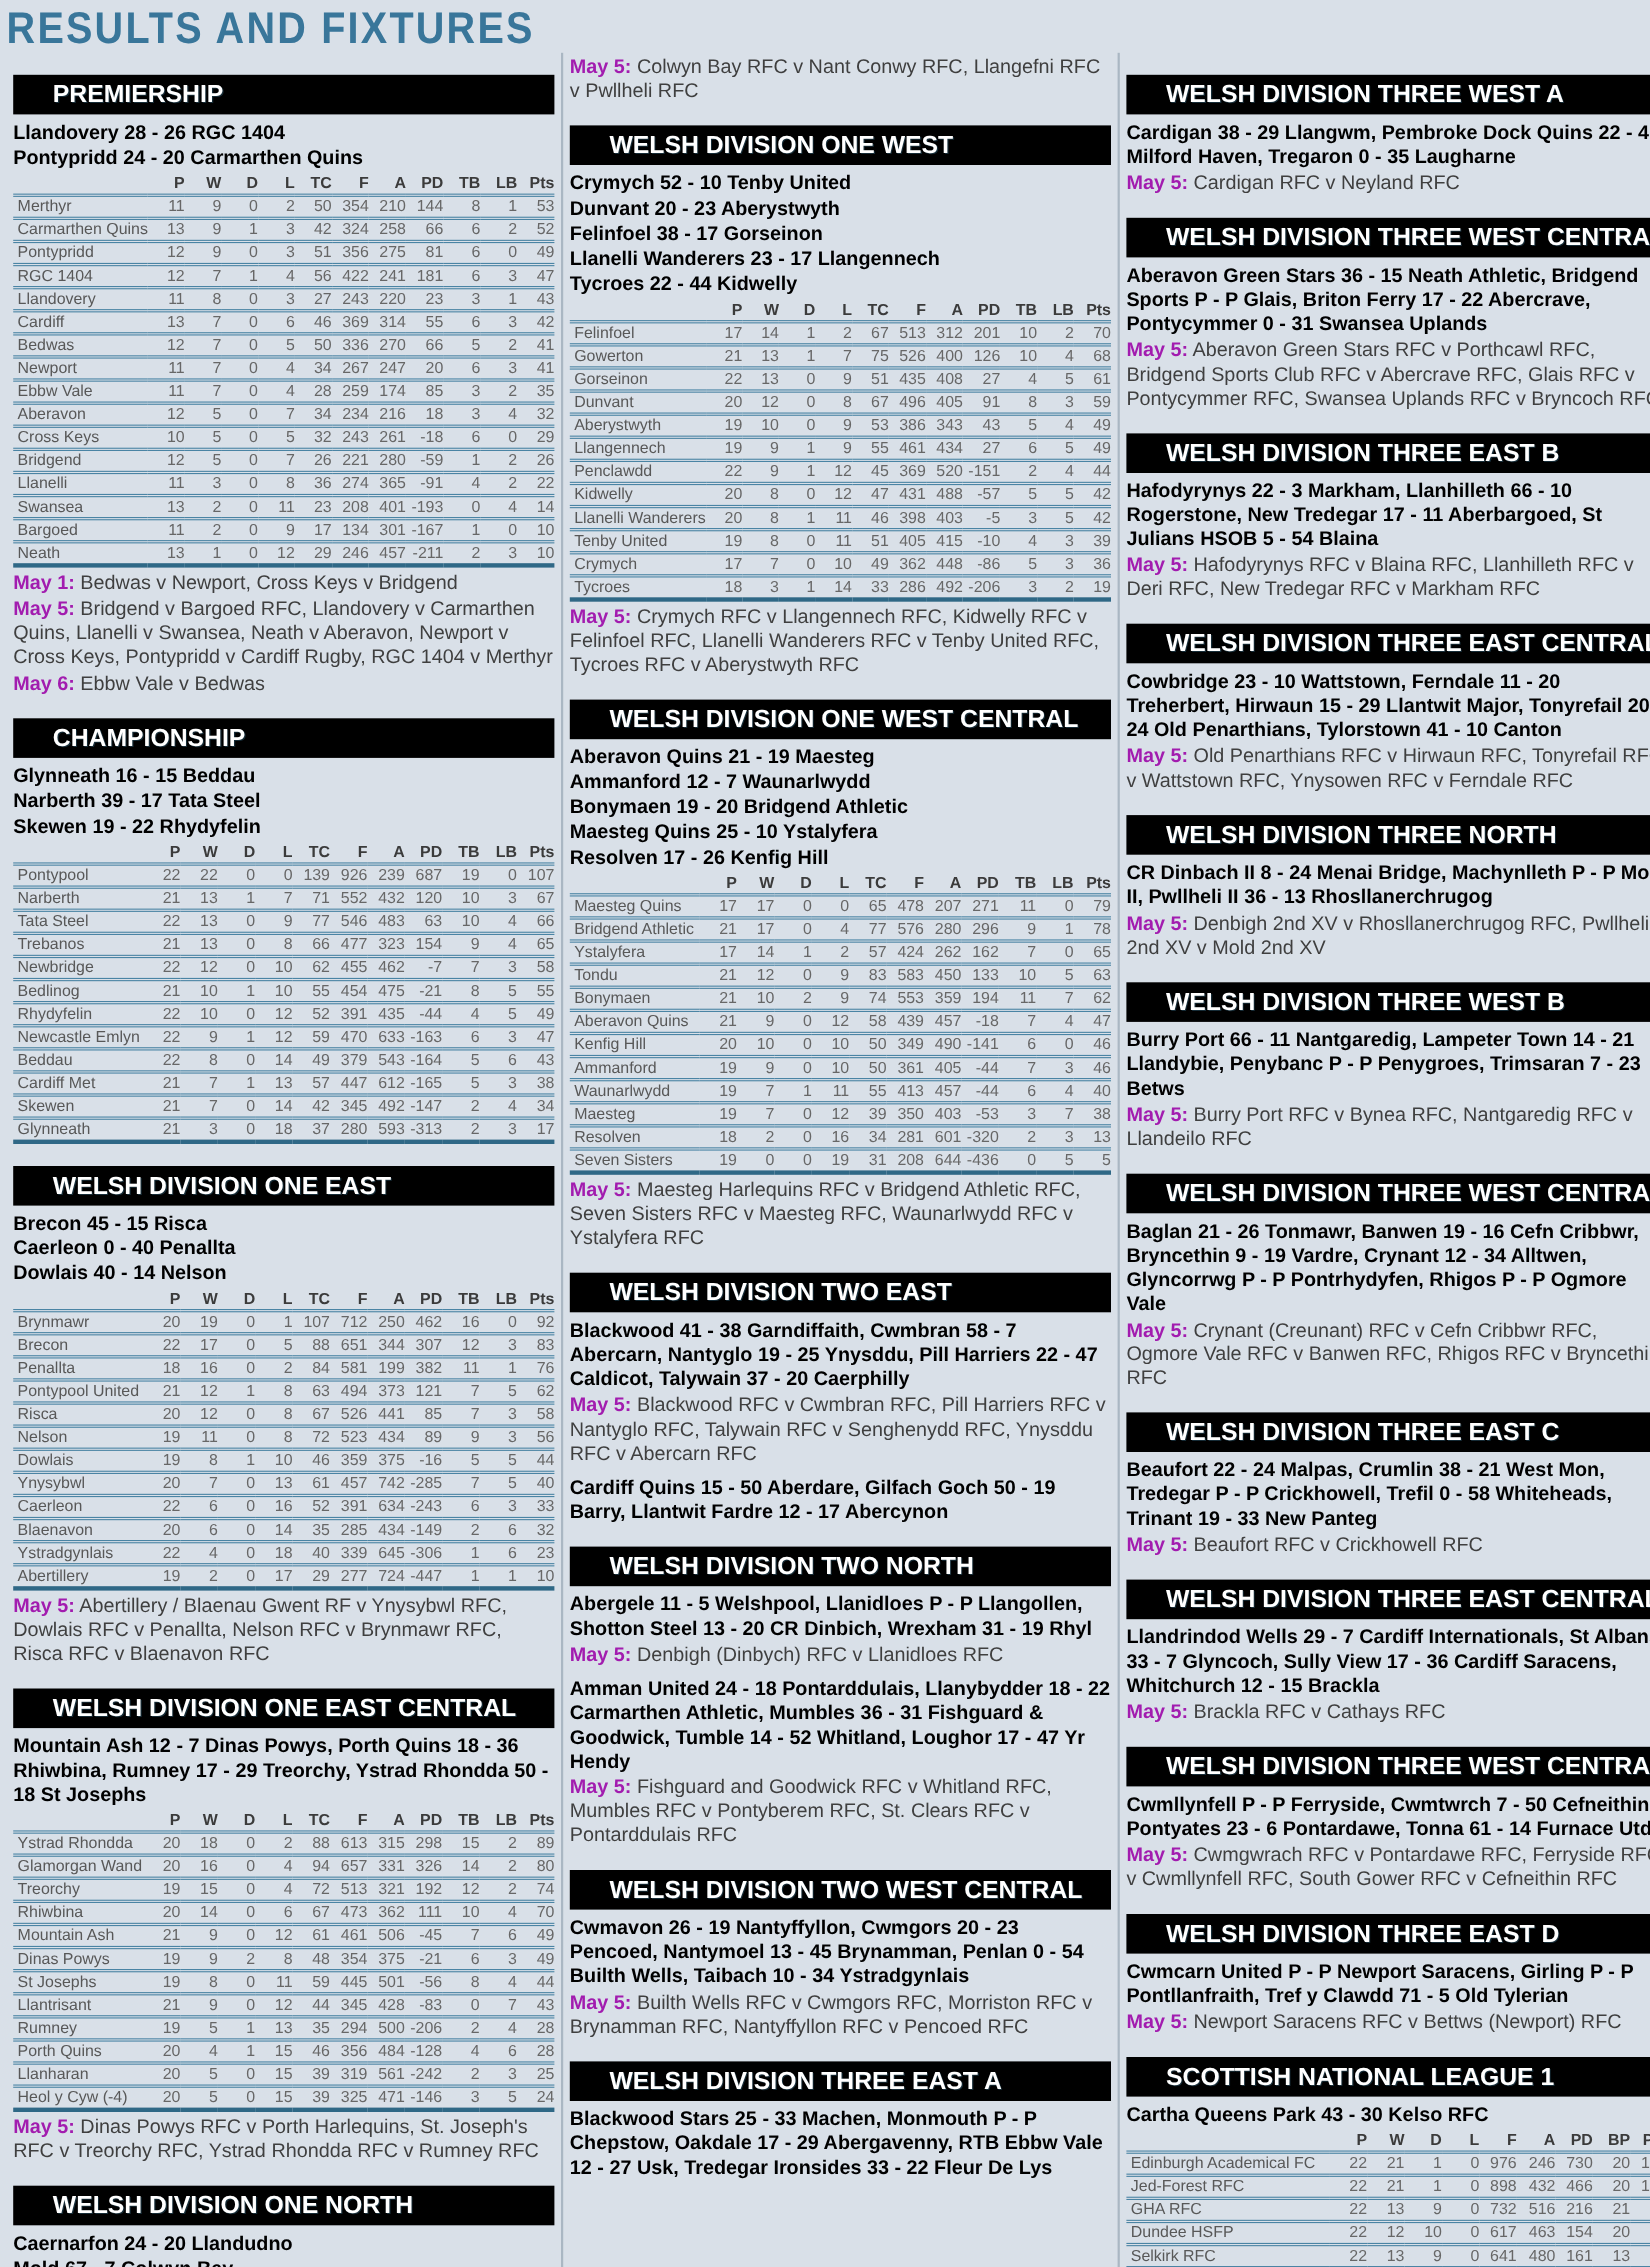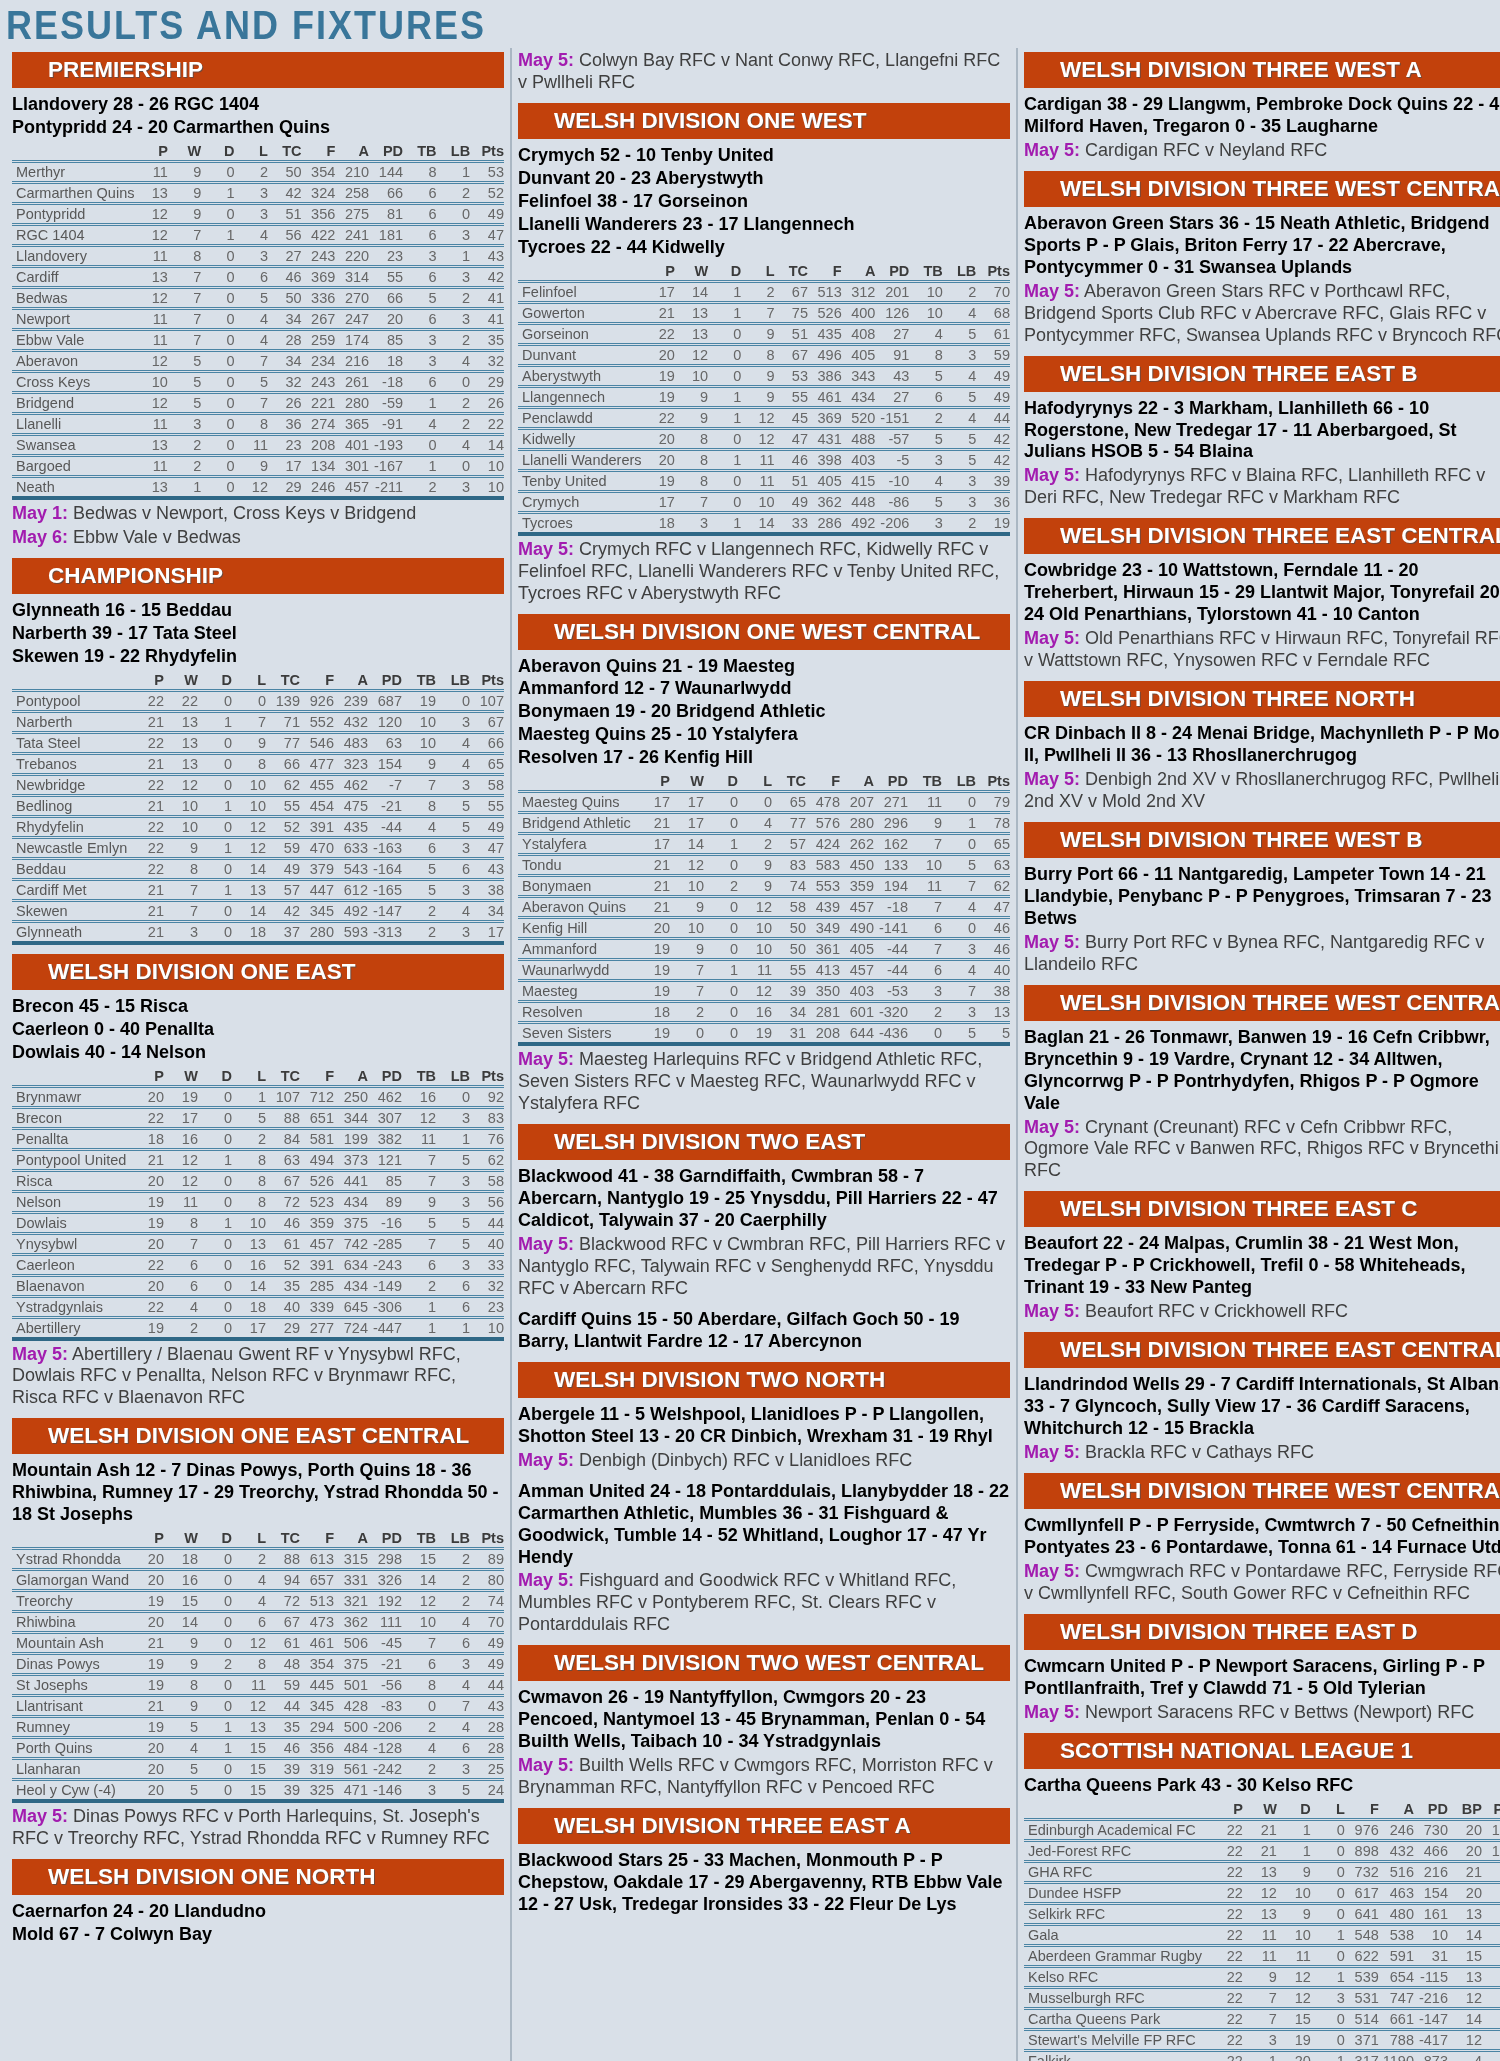--- a/index.html
+++ b/index.html
@@ -17,22 +17,22 @@
     text-transform: uppercase;
     transform: scaleY(1.12); transform-origin: top left;
     font-family: "Liberation Sans", sans-serif;
   }
   .columns { display: flex; padding: 0 6px; }
   .col { width: 492px; flex: 0 0 492px; padding: 0 6px; }
   .col + .col { border-left: 2px solid #aab7c3; }
   .col-3 { border-right: 2px solid #aab7c3; }
   .section { margin-bottom: 9px; }
   .sec-bar {
-    background: #c2410c;
-    margin: 4px 0 6px;
+    background: #000000;
+    margin: 20px 0 6px;
     padding: 5px 4px 5px 36px;
   }
   .sec-title {
     margin: 0;
     font-size: 22.5px; font-weight: 800;
     color: #ffffff; letter-spacing: 0px;
     white-space: nowrap;
     text-shadow: 1px 1px 0 rgba(40,80,100,.55);
   }
   .result-line {
@@ -314,20 +314,21 @@
               <td class="num">246</td>
               <td class="num">457</td>
               <td class="num">-211</td>
               <td class="num">2</td>
               <td class="num">3</td>
               <td class="num">10</td>
             </tr>
           </tbody>
         </table>
         <p class="fixture"><span class="flabel">May 1:</span> <span class="ftext">Bedwas v Newport, Cross Keys v Bridgend</span></p>
+        <p class="fixture"><span class="flabel">May 5:</span> <span class="ftext">Bridgend v Bargoed RFC, Llandovery v Carmarthen Quins, Llanelli v Swansea, Neath v Aberavon, Newport v Cross Keys, Pontypridd v Cardiff Rugby, RGC 1404 v Merthyr</span></p>
         <p class="fixture"><span class="flabel">May 6:</span> <span class="ftext">Ebbw Vale v Bedwas</span></p>
       </section>
       <section class="section">
         <div class="sec-bar">
           <h2 class="sec-title">CHAMPIONSHIP</h2>
         </div>
         <p class="result-line">Glynneath 16 - 15 Beddau</p>
         <p class="result-line">Narberth 39 - 17 Tata Steel</p>
         <p class="result-line">Skewen 19 - 22 Rhydyfelin</p>
         <table class="league-table">

